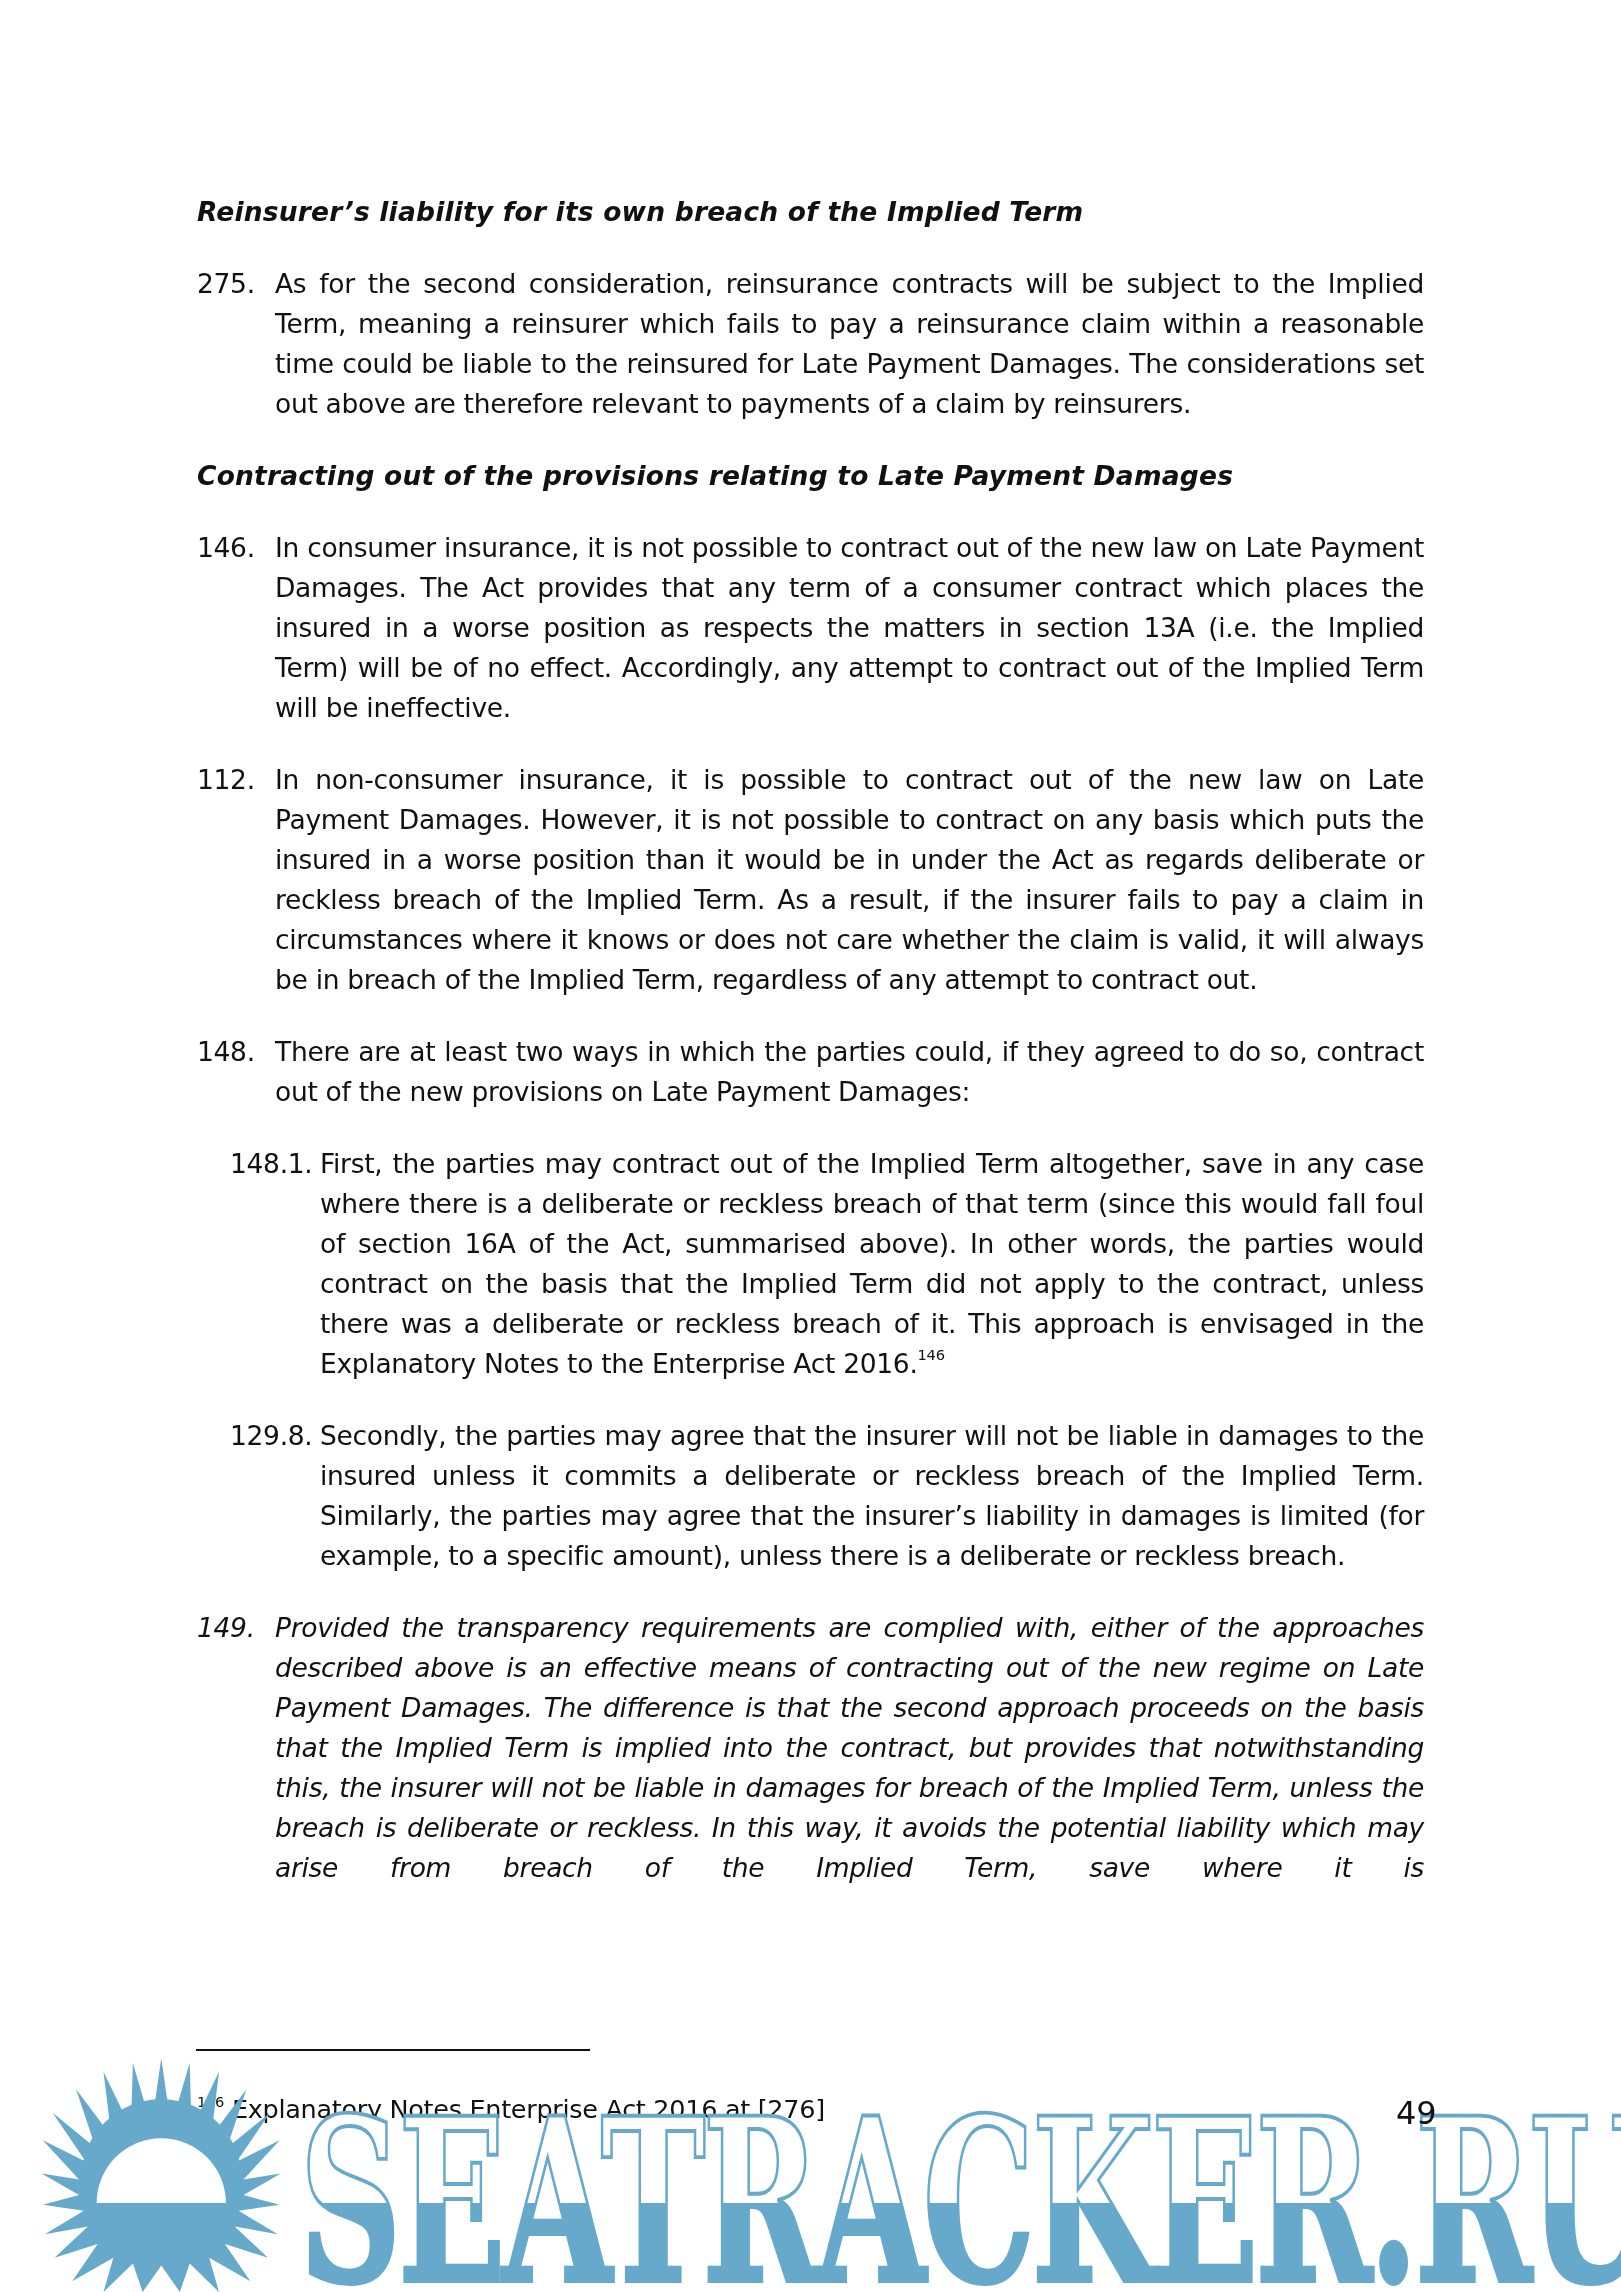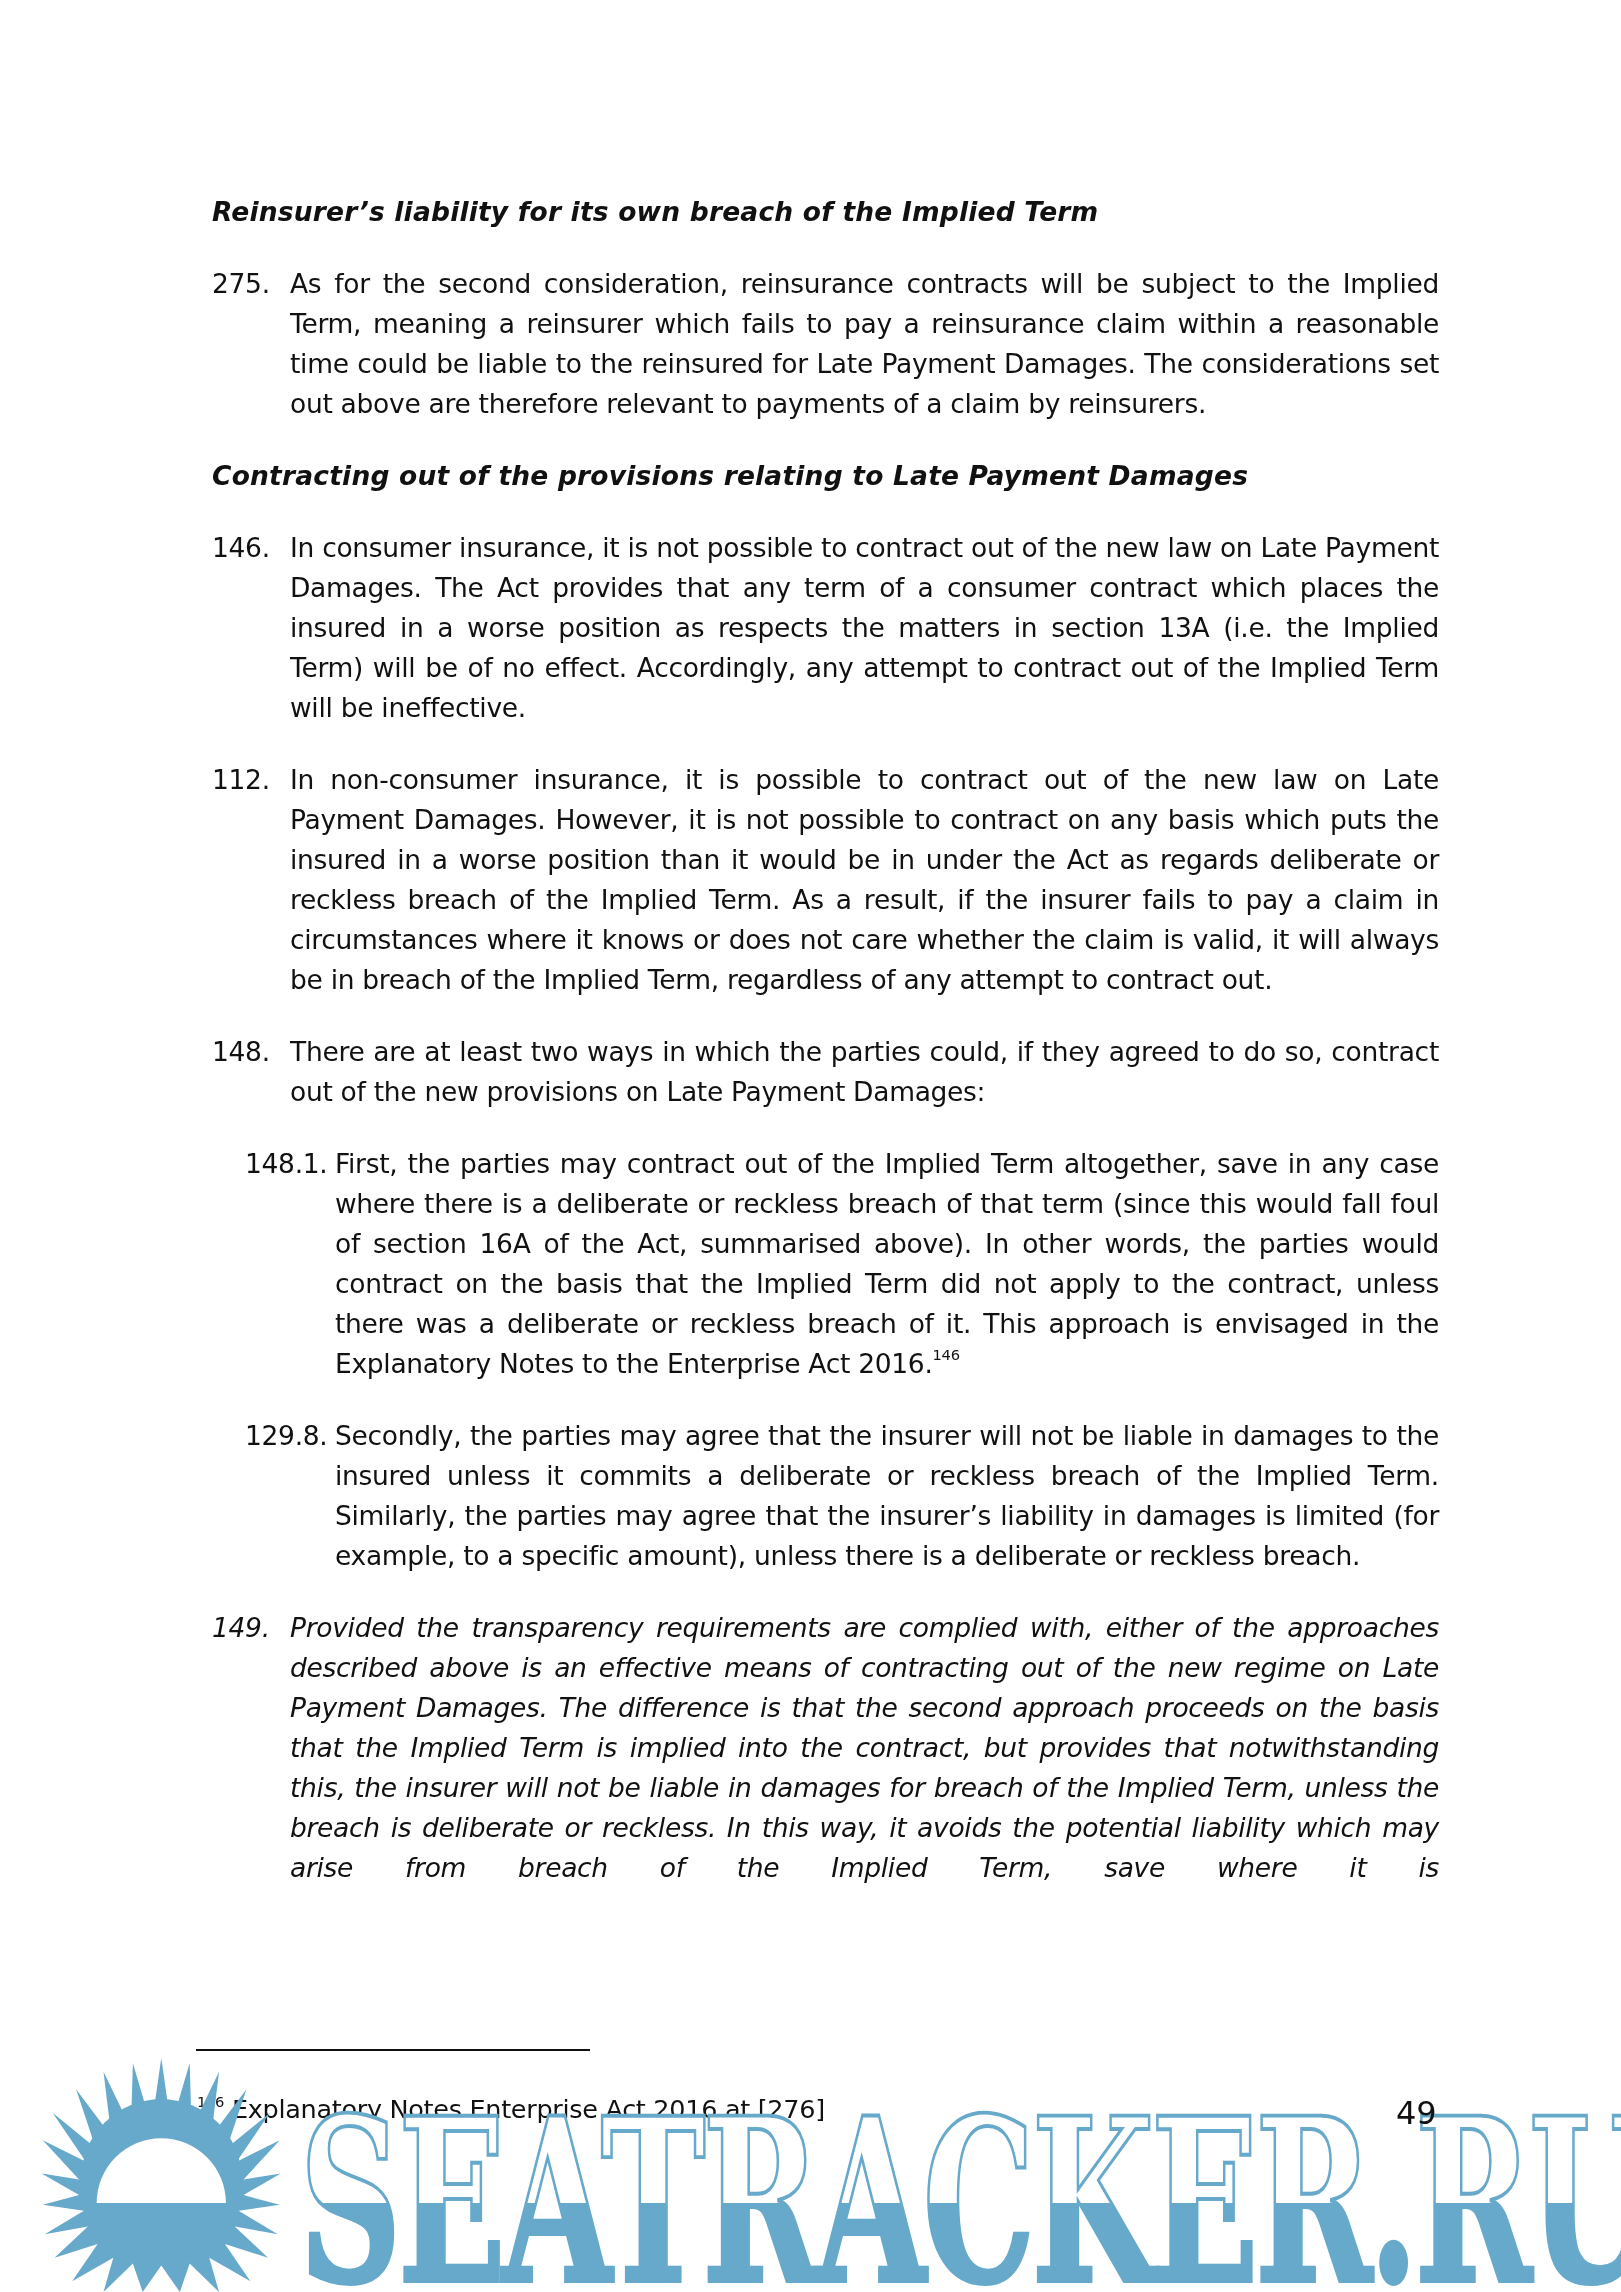--- a/index.html
+++ b/index.html
@@ -22,21 +22,20 @@
       height: 2293px;
     }
     .content {
       position: absolute;
       left: 197px;
       top: 192px;
       width: 1227px;
       font-size: 26.5px;
       line-height: 40px;
       letter-spacing: -0.3px;
-      margin-left: 15px;
     }
     .heading {
       font-style: italic;
       font-weight: bold;
       margin: 0 0 32px 0;
       letter-spacing: 0.2px;
     }
     .para {
       position: relative;
       padding-left: 78px;

